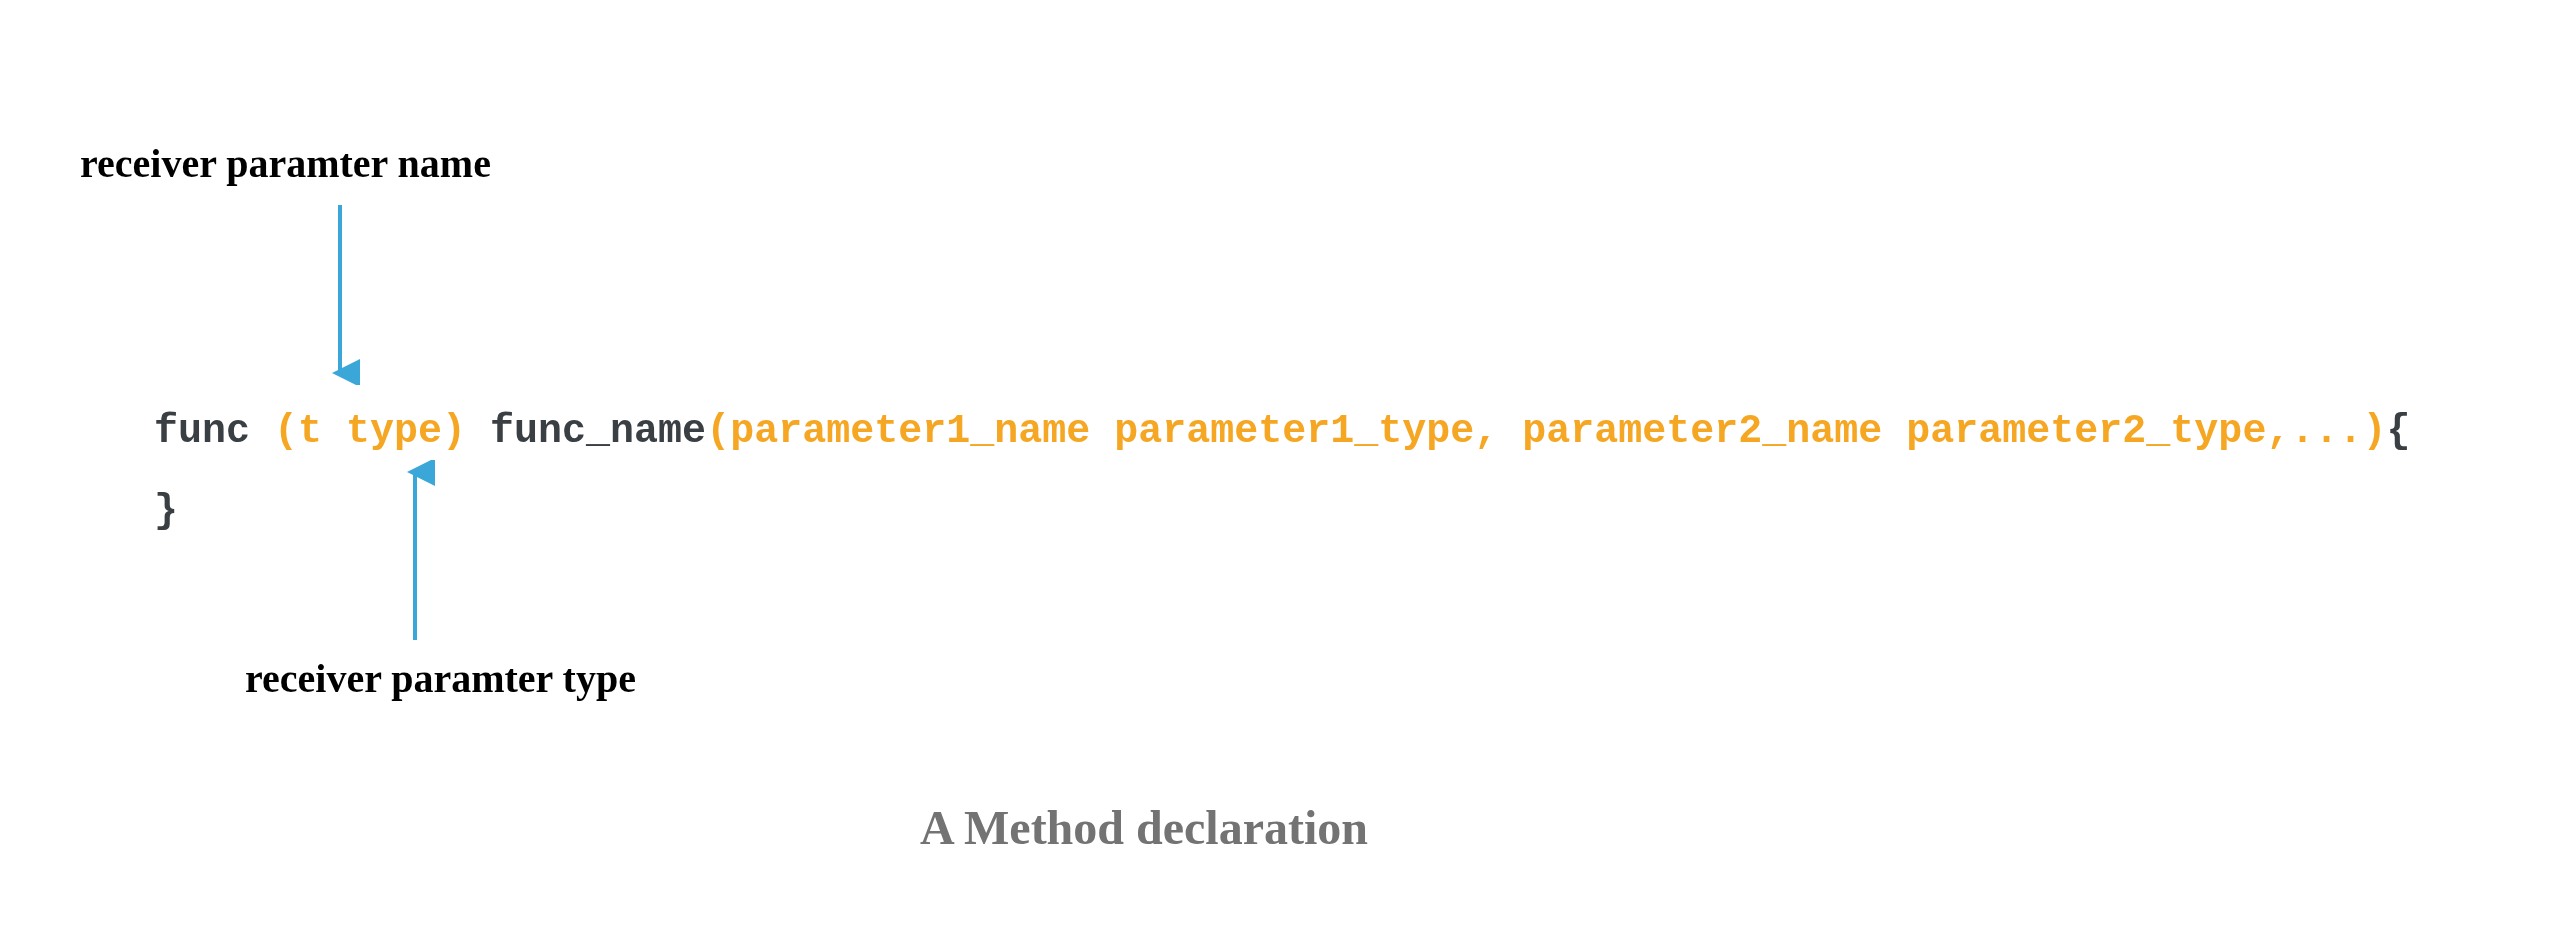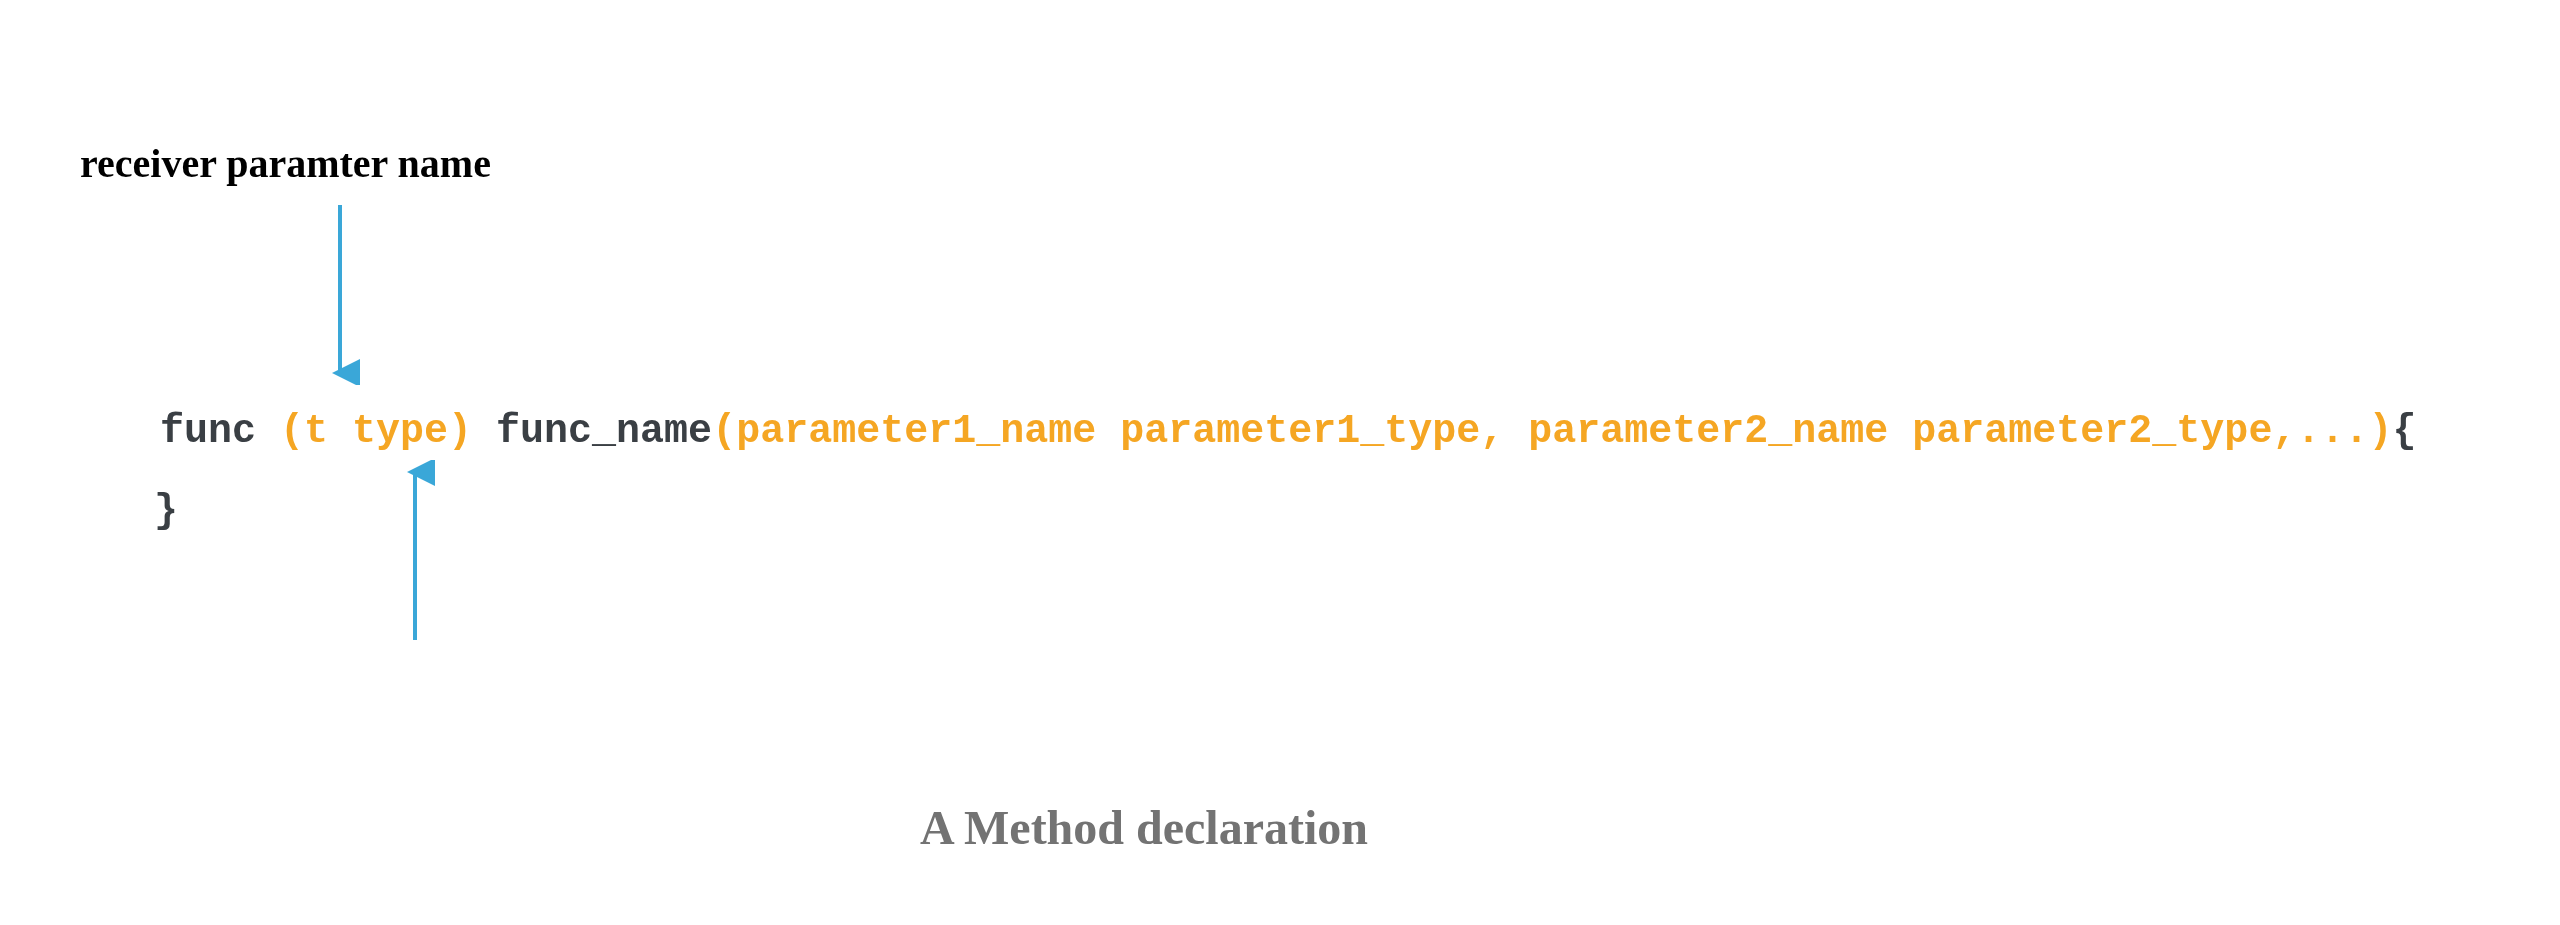--- a/index.html
+++ b/index.html
@@ -56,33 +56,34 @@
 
   <svg class="arrow" style="left:320px; top:205px;" width="40" height="180">
     <defs>
       <marker id="ah-down" markerWidth="10" markerHeight="10" refX="5" refY="8" orient="auto">
         <path d="M0,0 L10,0 L5,10 Z" fill="#3aa7d8"></path>
       </marker>
     </defs>
     <line x1="20" y1="0" x2="20" y2="168" stroke="#3aa7d8" stroke-width="4" marker-end="url(#ah-down)"></line>
   </svg>
 
-  <div class="code-block" style="left:160px; top:400px;">
+  <div class="code-block" style="left:154px; top:400px;">
     <span class="dark">func </span><span class="orange">(t type)</span><span class="dark"> </span><span class="dark">func_name</span><span class="orange">(parameter1_name parameter1_type, parameter2_name parameter2_type,...)</span><span class="dark">{</span>
   </div>
 
   <div class="code-block" style="left:154px; top:480px;">
     <span class="dark">}</span>
   </div>
 
   <svg class="arrow" style="left:395px; top:460px;" width="40" height="180">
     <defs>
       <marker id="ah-up" markerWidth="10" markerHeight="10" refX="5" refY="2" orient="auto">
         <path d="M0,10 L10,10 L5,0 Z" fill="#3aa7d8"></path>
       </marker>
     </defs>
     <line x1="20" y1="180" x2="20" y2="12" stroke="#3aa7d8" stroke-width="4" marker-end="url(#ah-up)"></line>
   </svg>
 
+  <div class="label" style="left:245px; top:655px;">receiver paramter type</div>
 
   <div class="caption" style="left:920px; top:800px;">A Method declaration</div>
 
 </div>
 
 </body></html>

